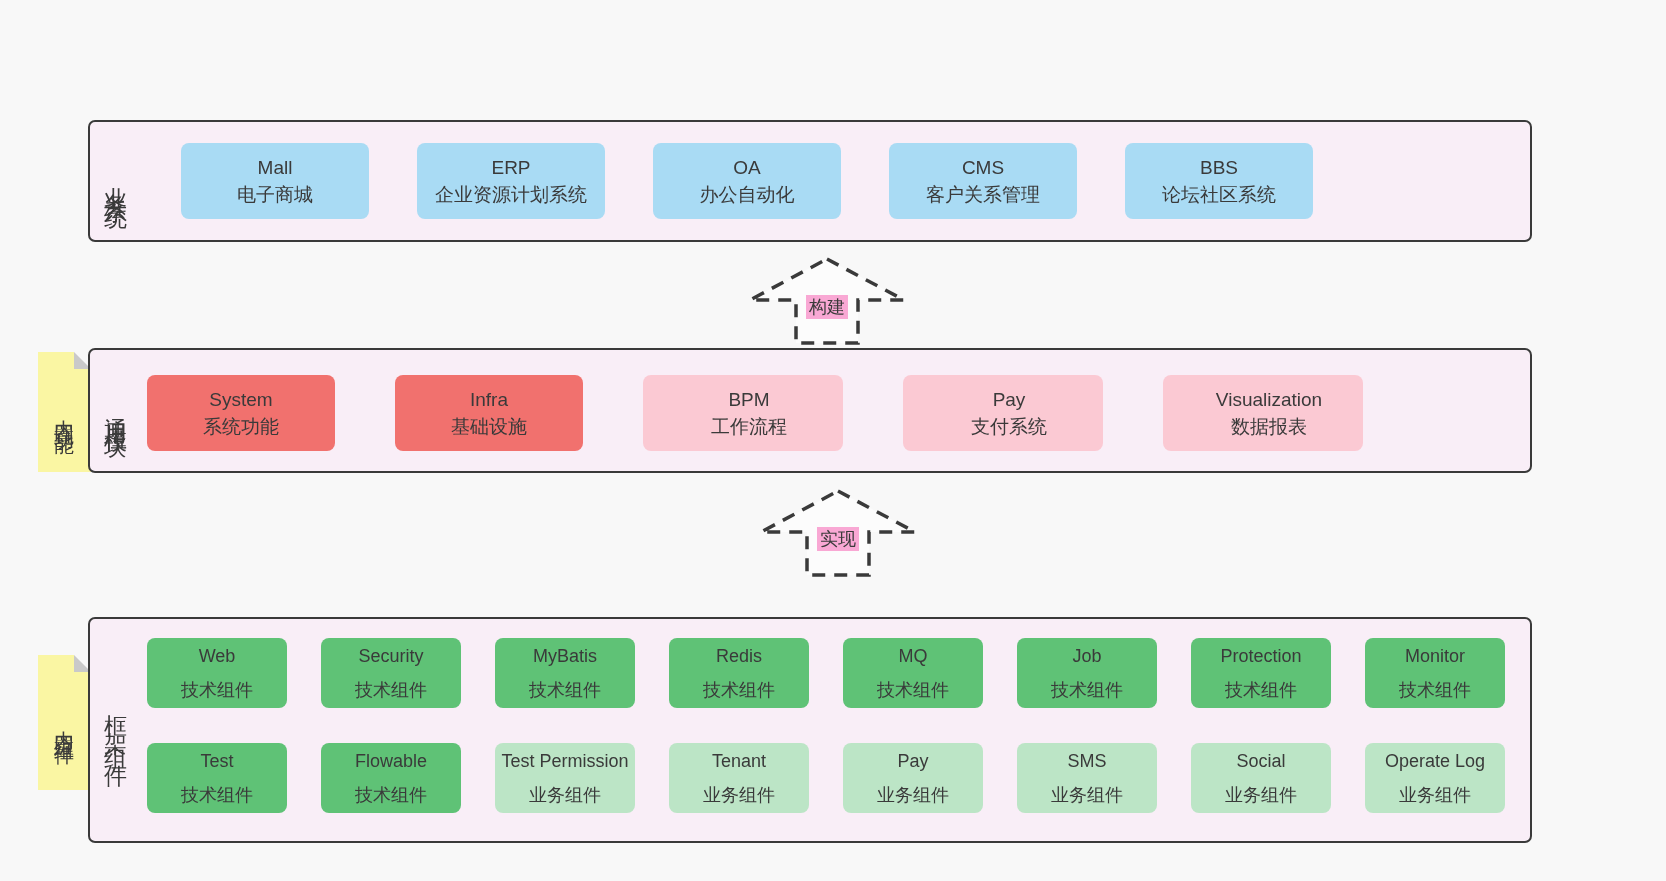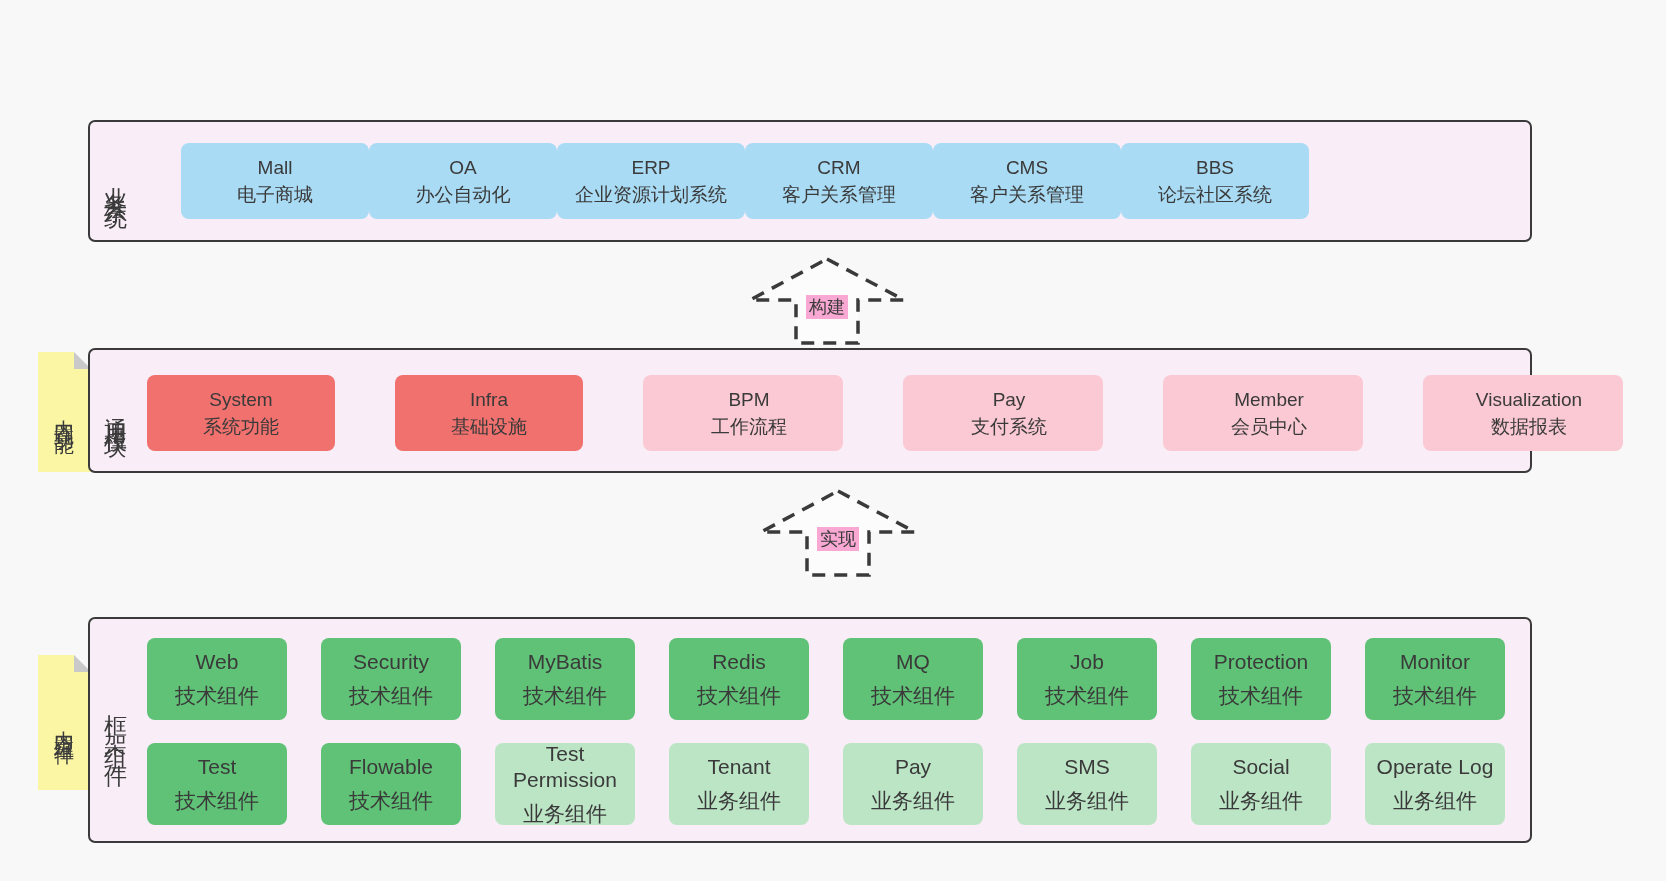--- a/index.html
+++ b/index.html
@@ -21,29 +21,29 @@
     border:2px solid #3a3a3a;border-radius:7px;box-sizing:border-box;}
   .panel-business{top:120px;height:122px;}
   .panel-modules{top:348px;height:125px;}
   .panel-components{top:617px;height:226px;}
   .panel-label{position:absolute;left:14px;top:50%;transform:translateY(-50%);
     writing-mode:vertical-rl;text-orientation:upright;font-size:23px;letter-spacing:6px;line-height:1;}
   .panel-components .panel-label{letter-spacing:17px;}
 
   
   .row{position:absolute;display:flex;}
-  .row-business{left:57px;top:21px;padding-left:34px;}
+  .row-business{left:57px;top:21px;gap:48px;padding-left:34px;}
   .row-modules{left:57px;top:25px;gap:60px;}
   .row-comp1{left:57px;top:19px;gap:34px;}
   .row-comp2{left:57px;top:124px;gap:34px;}
 
   .box{display:flex;flex-direction:column;align-items:center;justify-content:center;
     border-radius:8px;text-align:center;font-size:19px;line-height:27px;}
   .box-lg{width:188px;height:76px;}
-  .box-sm{width:140px;height:82px;line-height:26px;font-size:21px;gap:8px;}
+  .box-sm{width:140px;height:70px;line-height:26px;font-size:18px;gap:8px;}
   .blue{background:#a9dbf4;}
   .red{background:#f1716e;}
   .pink{background:#fbc9d3;padding-left:12px;}
   .green{background:#5fc276;}
   .green-light{background:#bce5c6;}
 
   
   .arrow{position:absolute;width:170px;height:92px;}
   .arrow-build{left:742px;top:255px;}
   .arrow-implement{left:753px;top:487px;}
@@ -64,30 +64,26 @@
   </div>
 
   <div class="panel panel-business">
     <div class="panel-label">业务系统</div>
     <div class="row row-business">
       <div class="box box-lg blue">
         <div>Mall</div>
         <div>电子商城</div>
       </div>
       <div class="box box-lg blue">
+        <div>ERP</div>
+        <div>企业资源计划系统</div>
+      </div>
+      <div class="box box-lg blue">
         <div>OA</div>
         <div>办公自动化</div>
-      </div>
-      <div class="box box-lg blue">
-        <div>ERP</div>
-        <div>企业资源计划系统</div>
-      </div>
-      <div class="box box-lg blue">
-        <div>CRM</div>
-        <div>客户关系管理</div>
       </div>
       <div class="box box-lg blue">
         <div>CMS</div>
         <div>客户关系管理</div>
       </div>
       <div class="box box-lg blue">
         <div>BBS</div>
         <div>论坛社区系统</div>
       </div>
     </div>
@@ -113,24 +109,20 @@
       </div>
       <div class="box box-lg pink">
         <div>BPM</div>
         <div>工作流程</div>
       </div>
       <div class="box box-lg pink">
         <div>Pay</div>
         <div>支付系统</div>
       </div>
       <div class="box box-lg pink">
-        <div>Member</div>
-        <div>会员中心</div>
-      </div>
-      <div class="box box-lg pink">
         <div>Visualization</div>
         <div>数据报表</div>
       </div>
     </div>
   </div>
 
   <div class="arrow arrow-implement">
     <svg width="170" height="92" viewBox="0 0 170 92">
       <polygon points="85,4 162,45 116,45 116,88 54,88 54,45 8,45" fill="#fcfcfc" stroke="#3a3a3a" stroke-width="3.5" stroke-dasharray="13 9"></polygon>
     </svg>

